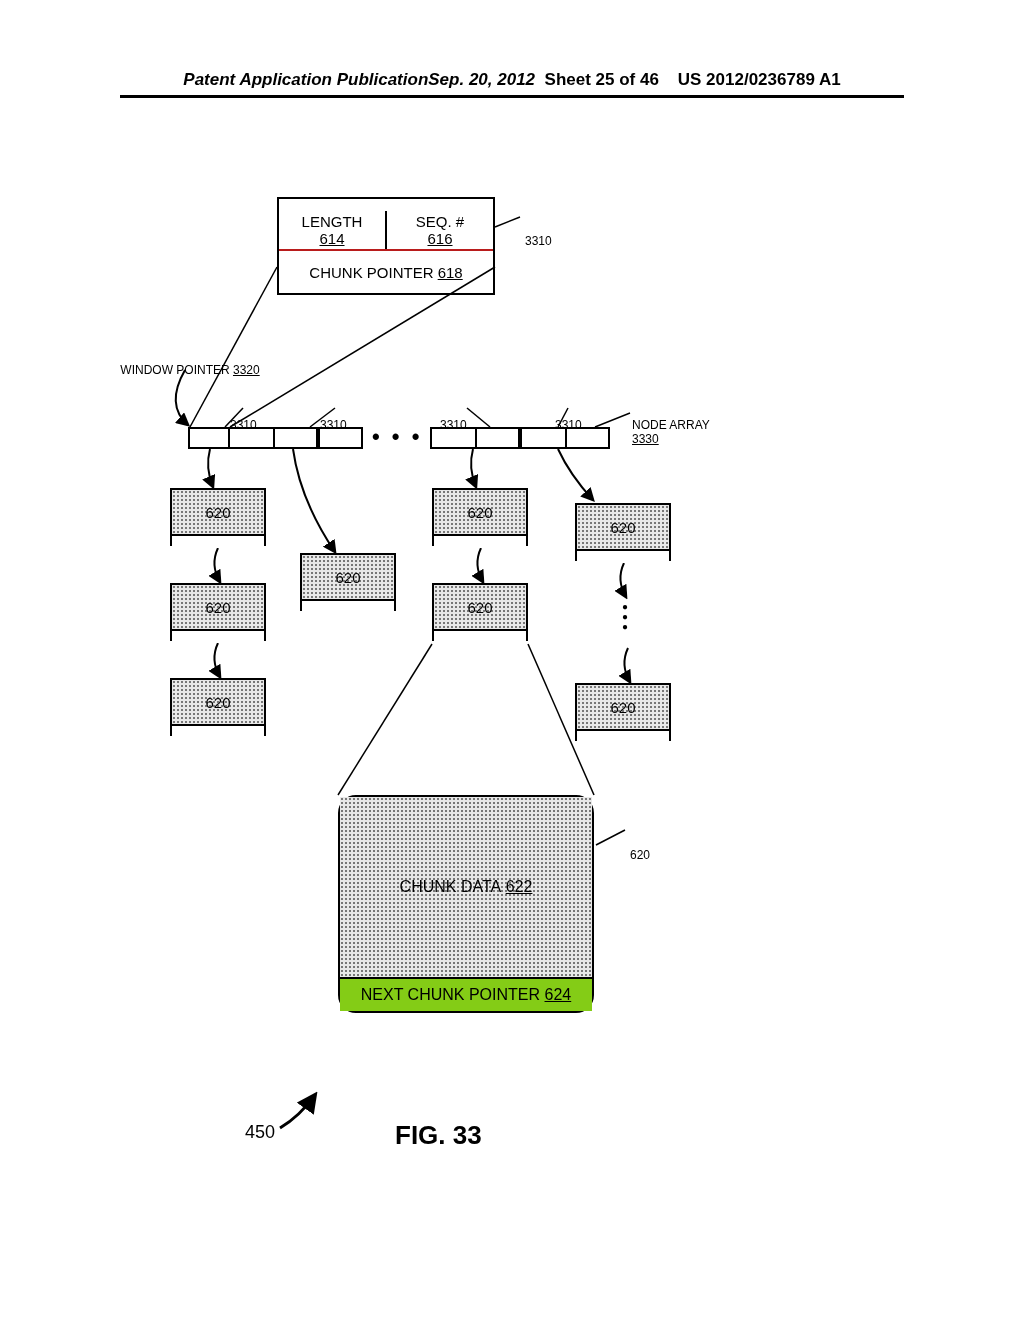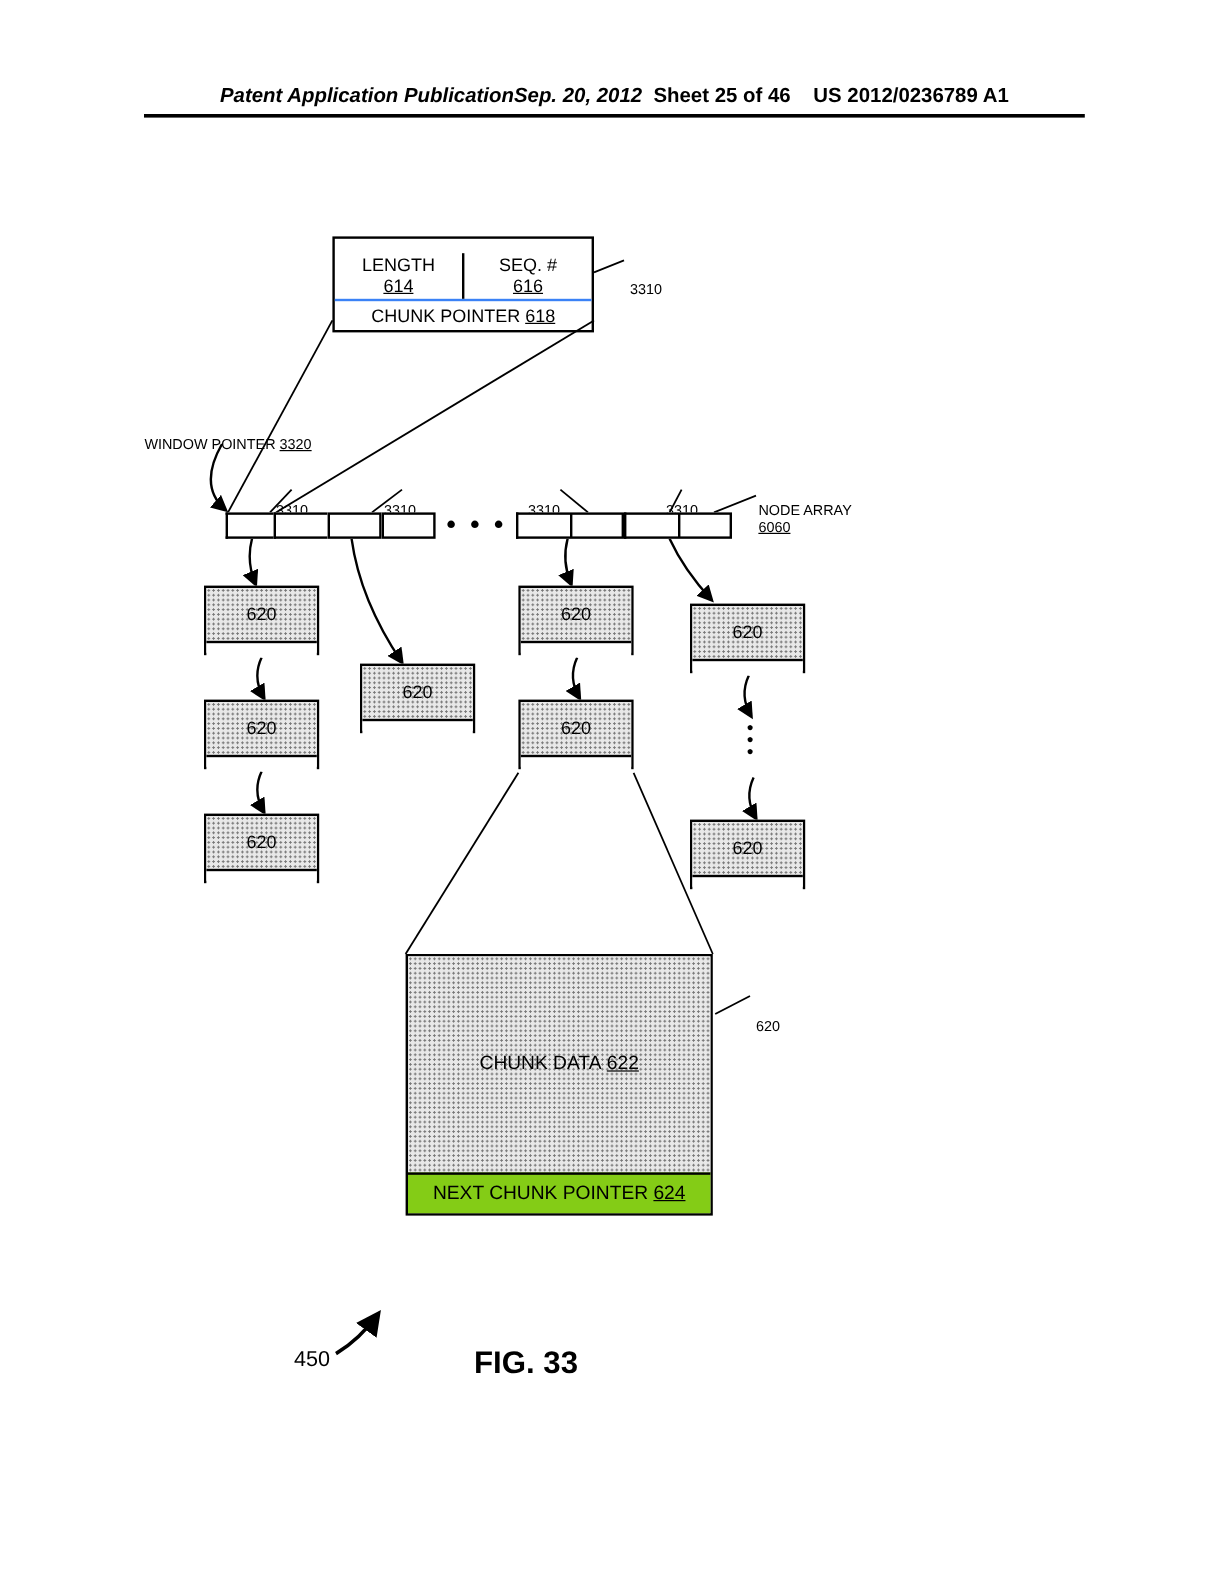--- a/index.html
+++ b/index.html
@@ -33,21 +33,21 @@
 
   
   svg.lines { position: absolute; left:0; top:0; width:1024px; height:1320px; pointer-events:none; }
   .ellipsis { position: absolute; font-size: 22px; font-weight: bold; letter-spacing: 3px; }
   .vdots { position: absolute; font-size: 10px; line-height: 10px; font-weight: bold; }
 
   .headerbox { position: absolute; border: 2px solid #000; }
   .headerbox .row1 { display:flex; height: 38px; margin-top: 12px; }
   .headerbox .cellh { flex:1; border-right: 2px solid #000; display:flex; flex-direction:column; align-items:center; justify-content:center; font-size:15px; }
   .headerbox .cellh:last-child { border-right:none; }
-  .headerbox .row2 { height: 26px; border-top: 2px solid #3b82f6; display:flex; align-items:center; justify-content:center; font-size:15px; }
+  .headerbox .row2 { height: 44px; border-top: 2px solid #b91c1c; display:flex; align-items:center; justify-content:center; font-size:15px; }
 
   .chunkdata { position:absolute; border:2px solid #000; }
   .chunkdata .cdtop { text-align:center; display:flex; align-items:center; justify-content:center; font-size:16px; }
   .chunkdata .cdbot { border-top:2px solid #000; background:#84cc16; text-align:center; display:flex; align-items:center; justify-content:center; font-size:16px; }
 
 </style>
 </head>
 <body>
 
 <div class="page">
@@ -119,21 +119,21 @@
       <span>CHUNK POINTER</span>&nbsp;<span class="underline">618</span>
     </div>
   </div>
   <div class="lbl" style="left:525px; top:206px;">3310</div>
 
   <div class="lbl" style="left:120px; top:335px; width:140px;">
     <span>WINDOW POINTER</span> <span class="underline">3320</span>
   </div>
 
   <div class="lbl" style="left:632px; top:390px; width:120px; text-align:left;">
-    <span>NODE ARRAY</span><br><span class="underline">6060</span>
+    <span>NODE ARRAY</span><br><span class="underline">3330</span>
   </div>
 
   <div class="lbl" style="left:230px; top:390px;">3310</div>
   <div class="lbl" style="left:320px; top:390px;">3310</div>
   <div class="lbl" style="left:440px; top:390px;">3310</div>
   <div class="lbl" style="left:555px; top:390px;">3310</div>
 
   <div class="array" style="left:188px; top:427px;">
     <div class="cell" style="width:40px; height:22px;"></div>
     <div class="cell" style="width:45px; height:22px;"></div>
@@ -194,21 +194,21 @@
       <div class="cbot"></div>
   </div>
   <div class="vdots" style="left:622px; top:602px;">●<br>●<br>●</div>
   <div class="chunk box" style="left:575px; top:683px;">
     <div class="ctop shade">
         <span>620</span>
       </div>
       <div class="cbot"></div>
   </div>
 
-  <div class="chunkdata" style="left:338px; top:795px; width:256px;">
+  <div class="chunkdata" style="left:338px; top:795px; width:256px;border-radius:18px;">
     <div class="cdtop shade" style="height:180px;">
       <span><span>CHUNK DATA</span>&nbsp;<span class="underline">622</span></span>
     </div>
     <div class="cdbot" style="height:34px;">
       <span><span>NEXT CHUNK POINTER</span>&nbsp;<span class="underline">624</span></span>
     </div>
   </div>
   <div class="lbl" style="left:630px; top:820px;">620</div>
 
   <div class="ref250" style="left:245px; top:1122px;">450</div>

